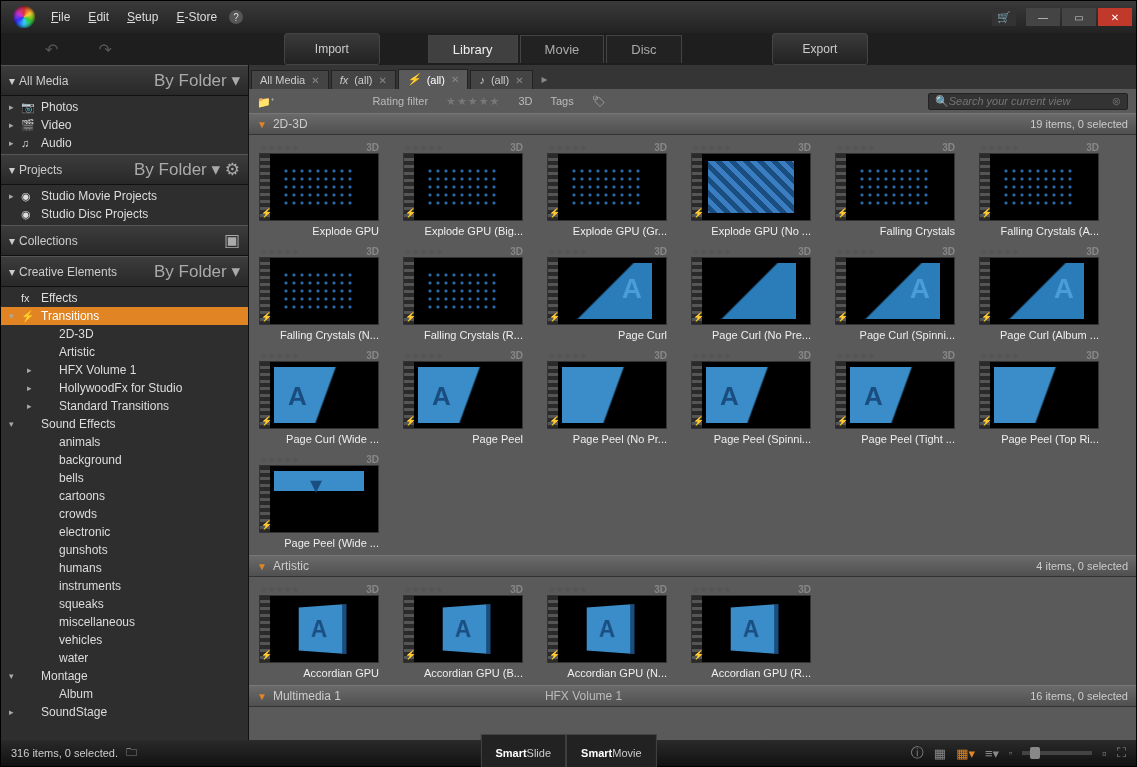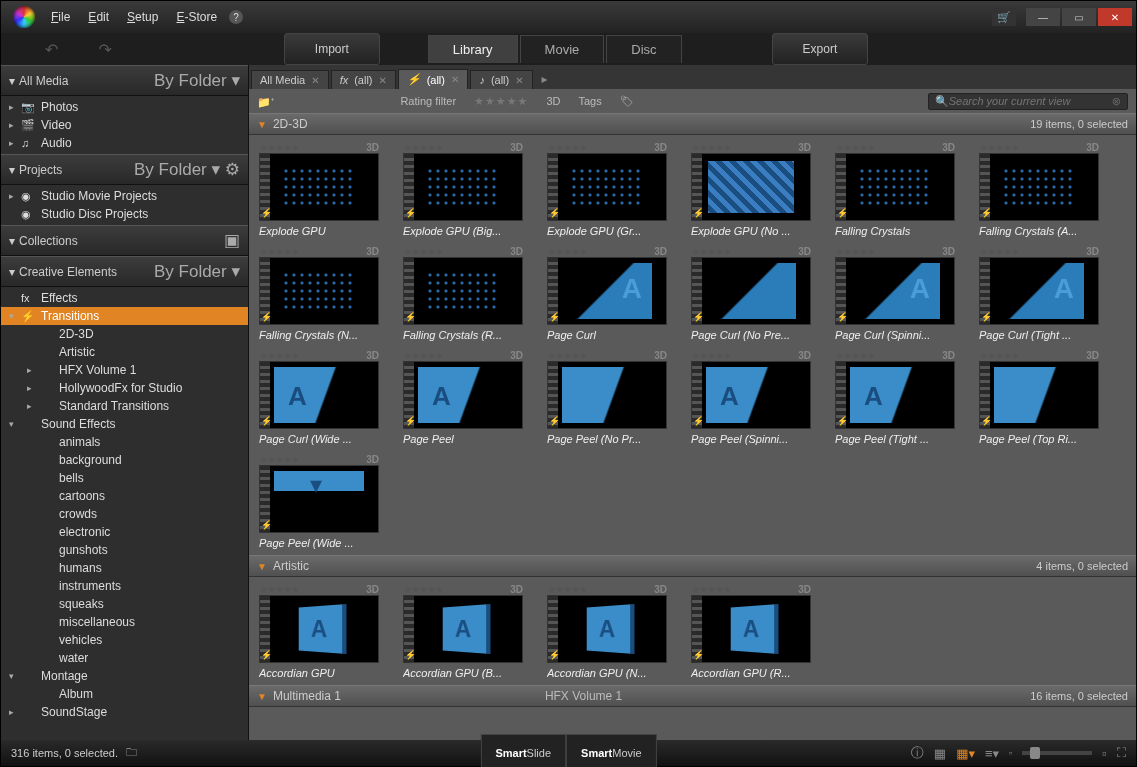--- a/index.html
+++ b/index.html
@@ -60,21 +60,21 @@
 .grouphdr .cnt { margin-left:auto; font-size:11px; color:#ccc; }
 .grid { display:flex; flex-wrap:wrap; padding:6px 10px; gap:8px 24px; }
 .tile { width:120px; }
 .tile .meta { display:flex; align-items:center; font-size:9px; color:#777; height:12px; }
 .tile .meta .stars { letter-spacing:-1px; color:#555; font-size:10px;}
 .tile .meta .b3d { margin-left:auto; color:#888; font-weight:bold; font-size:10px;}
 .thumb { width:120px; height:68px; background:#000; position:relative; border:1px solid #333; display:flex;align-items:center;justify-content:center;overflow:hidden; }
 .filmstrip { position:absolute; left:0; top:0; bottom:0; width:10px; background:#2a2a2a; background-image:repeating-linear-gradient(#2a2a2a 0 4px,#555 4px 7px); }
 .bolt { position:absolute; left:1px; bottom:2px; font-size:9px; color:#888; }
 .thumb .art { width:90px;height:56px;display:flex;align-items:center;justify-content:center;position:relative; }
-.tile .lbl { text-align:left; font-size:11px; color:#eee; margin-top:4px; white-space:nowrap; overflow:hidden; text-overflow:ellipsis;font-style:italic; }
+.tile .lbl { text-align:right; font-size:11px; color:#eee; margin-top:4px; white-space:nowrap; overflow:hidden; text-overflow:ellipsis; }
 
 
 .art.explode::before, .art.crystals::before { content:""; position:absolute; inset:8px; background:radial-gradient(circle,#2a6da8 1px,transparent 2px); background-size:8px 8px; }
 .art.mosaic::before { content:""; position:absolute; inset:2px; background:linear-gradient(45deg,#3a7dc0 25%,#1a4d80 25% 50%,#3a7dc0 50% 75%,#1a4d80 75%); background-size:14px 14px; }
 .art.curl { background:linear-gradient(135deg,#000 48%, #2a7db8 50%); }
 .art.curl.letter::after { content:"A"; position:absolute; right:10px; top:10px; font-size:28px; font-weight:bold; color:#4a9dd8; }
 .art.peel { background:linear-gradient(110deg,#3a8dc8 55%, #000 57%); }
 .art.peel.letter::after { content:"A"; position:absolute; left:14px; top:14px; font-size:26px; font-weight:bold; color:#1a4d80; }
 .art.peelwide { background:linear-gradient(#3a8dc8 35%, #000 36%); }
 .art.peelwide::after { content:"▾"; color:#1a4d80; font-size:24px; position:absolute;left:40%;top:0; }
@@ -191,21 +191,21 @@
     <div class="main">
       <div class="tabstrip" id="tabstrip">
           <div class="ftab">All Media <span class="x">✕</span></div>
           <div class="ftab"><i>fx</i> (all) <span class="x">✕</span></div>
           <div class="ftab active"><i>⚡</i> (all) <span class="x">✕</span></div>
           <div class="ftab"><i>♪</i> (all) <span class="x">✕</span></div>
           <div class="addtab">▸</div>
         </div>
       <div class="filterbar">
         <span>📁⁺</span>
-        <span style="margin-left:108px">Rating filter</span>
+        <span style="margin-left:80px">Rating filter</span>
         <span class="stars">★★★★★</span>
         <span>3D</span>
         <span>Tags</span>
         <span>🏷</span>
         <div class="search">🔍<input placeholder="Search your current view" style=""><span style="color:#666">⊗</span></div>
       </div>
       <div class="scroll" id="scroll">
           <div class="grouphdr"><span class="tri">▼</span>2D-3D<span class="cnt">19 items, 0 selected</span></div>
           <div class="grid">
             <div class="tile">
@@ -343,21 +343,21 @@
             <div class="tile">
               <div class="meta">
                 <span class="stars">★★★★★</span>
                 <span class="b3d">3D</span>
               </div>
               <div class="thumb">
                 <div class="filmstrip"></div>
                 <span class="bolt">⚡</span>
                 <div class="art curl letter"></div>
               </div>
-              <div class="lbl">Page Curl (Tight ...</div>
+              <div class="lbl">Page Curl (Album ...</div>
             </div>
             <div class="tile">
               <div class="meta">
                 <span class="stars">★★★★★</span>
                 <span class="b3d">3D</span>
               </div>
               <div class="thumb">
                 <div class="filmstrip"></div>
                 <span class="bolt">⚡</span>
                 <div class="art peel letter"></div>

